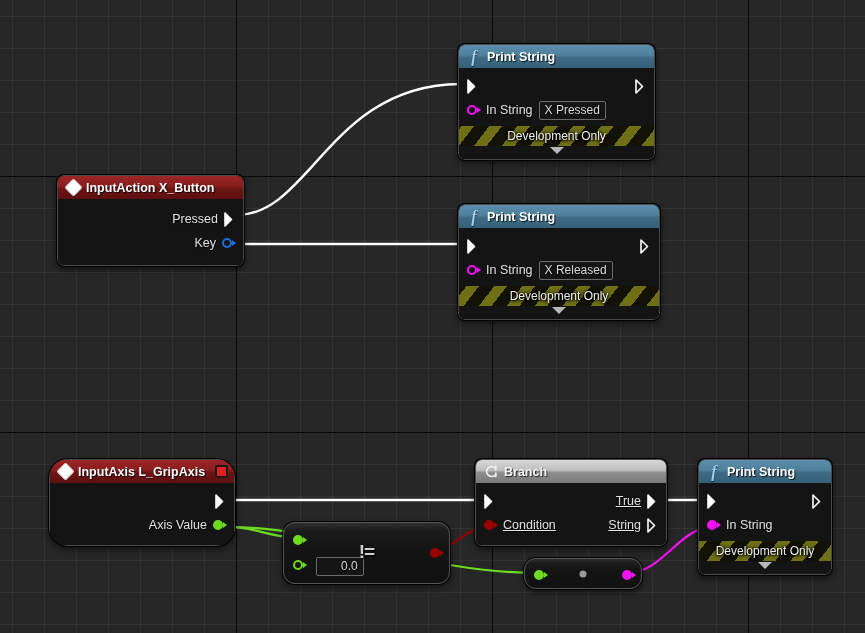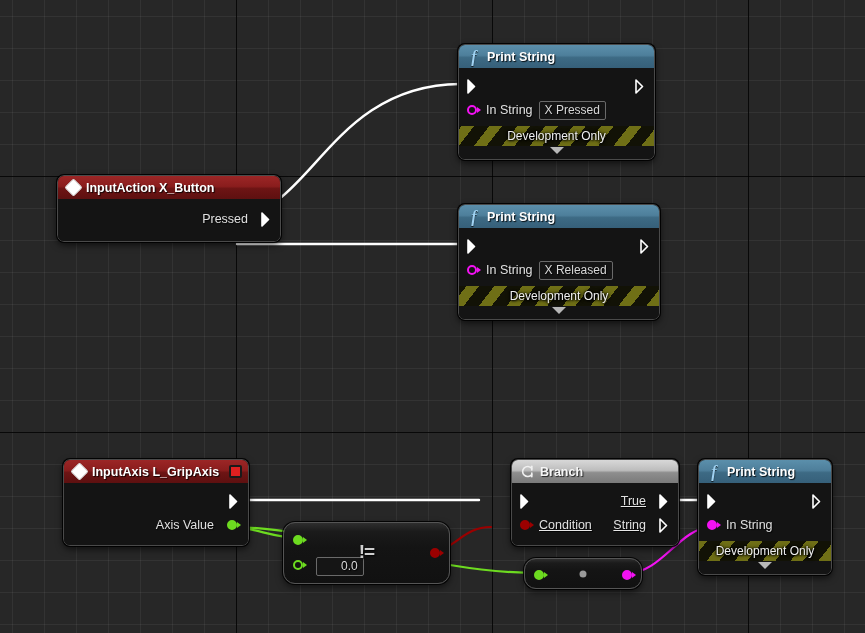--- a/index.html
+++ b/index.html
@@ -106,21 +106,21 @@
   
   .pin-row {
     display:flex; align-items:center;
     height:24px;
     font-size:12.5px;
     color:#e0e0e0;
     position:relative;
   }
   .pin-row.split { justify-content:space-between; }
   .pin-left  { display:flex; align-items:center; gap:6px; padding-left:8px; }
-  .pin-right { display:flex; align-items:center; gap:13px; padding-right:8px; margin-left:auto; }
+  .pin-right { display:flex; align-items:center; gap:6px; padding-right:8px; margin-left:auto; }
   .pin-label { text-shadow:1px 1px 1px rgba(0,0,0,0.8); white-space:nowrap; }
 
   
   .exec-pin {
     width:11px; height:15px;
     flex:0 0 auto;
     position:relative;
   }
   .exec-pin svg { display:block; }
 
@@ -256,38 +256,47 @@
 
     <path d="M 229 527 C 330 527, 420 573, 540 573" fill="none" stroke="#6ddb20" stroke-width="2.2" stroke-linecap="round"></path>
 
     <path d="M 431 551 C 455 551, 462 527, 491 527" fill="none" stroke="#9b0000" stroke-width="2.2" stroke-linecap="round"></path>
 
     <path d="M 632 500 C 665 500, 680 500, 704 500" fill="none" stroke="#ffffff" stroke-width="2.4" stroke-linecap="round"></path>
 
     <path d="M 628 573 C 662 573, 680 527, 712 527" fill="none" stroke="#f312f3" stroke-width="2.2" stroke-linecap="round"></path>
   </svg>
 
-  <div class="node" style="left:57px; top:175px; width:224px;">
+  <div class="node" style="left:57px; top:175px; width:187px;">
     <div class="node-inner">
       <div class="node-header hdr-event">
         <span class="hdr-icon">
           <span class="diamond-wrap">
               <span class="diamond"></span>
             </span>
         </span>
         <span class="hdr-title">InputAction X_Button</span>
       </div>
       <div class="node-body" style="padding-top:8px; padding-bottom:10px;">
         <div class="pin-row split">
           <div class="pin-right">
             <span class="pin-label">Pressed</span>
             <span class="exec-pin c-exec">
               <svg width="11" height="15" viewBox="0 0 11 15">
                   <path d="M1 1 L7.5 7.5 L1 14 Z" fill="#ffffff" stroke="#ffffff" stroke-width="1.6" stroke-linejoin="round"></path>
                 </svg>
+            </span>
+          </div>
+        </div>
+        <div class="pin-row split">
+          <div class="pin-right">
+            <span class="pin-label">Key</span>
+            <span class="data-pin c-struct">
+              <span class="ring"></span>
+                <span class="tail"></span>
             </span>
           </div>
         </div>
       </div>
     </div>
   </div>
 
   <div class="node" style="left:458px; top:44px; width:197px;">
     <div class="node-inner">
       <div class="node-header hdr-func">
@@ -371,21 +380,21 @@
       </div>
       <div class="dev-only">
         <span>Development Only</span>
       </div>
       <div class="collapse-arrow">
           <i></i>
         </div>
     </div>
   </div>
 
-  <div class="node" style="left:63px; top:459px; width:186px;">
+  <div class="node" style="left:49px; top:459px; width:186px;border-radius:19px;">
     <div class="node-inner">
       <div class="node-header hdr-event">
         <span class="hdr-icon">
           <span class="diamond-wrap">
               <span class="diamond"></span>
             </span>
         </span>
         <span class="hdr-title">InputAxis L_GripAxis</span>
         <span class="node-badge"></span>
       </div>
@@ -426,21 +435,21 @@
     <span class="value-box" style="position:absolute; left:32px; top:34px;padding-left:24px;">0.0</span>
 
     <span class="compact-glyph" style="left:50%; top:46%;">!=</span>
 
     <span class="cpin data-pin c-bool" style="right:6px; top:24px;">
       <span class="ring filled"></span>
         <span class="tail"></span>
     </span>
   </div>
 
-  <div class="node" style="left:475px; top:459px; width:168px;margin-left:36px;">
+  <div class="node" style="left:475px; top:459px; width:192px;">
     <div class="node-inner">
       <div class="node-header hdr-flow">
         <span class="hdr-icon">
           <svg width="15" height="15" viewBox="0 0 16 16">
             <path d="M12.4 4.6 A5.4 5.4 0 1 0 12.4 11.4" fill="none" stroke="#f0f0f0" stroke-width="1.7" stroke-linecap="round"></path>
             <path d="M12.6 2.4 L12.6 6.3" stroke="#f0f0f0" stroke-width="1.7" stroke-linecap="round"></path>
             <path d="M12.6 9.7 L12.6 13.6" stroke="#f0f0f0" stroke-width="1.7" stroke-linecap="round"></path>
           </svg>
         </span>
         <span class="hdr-title">Branch</span>

